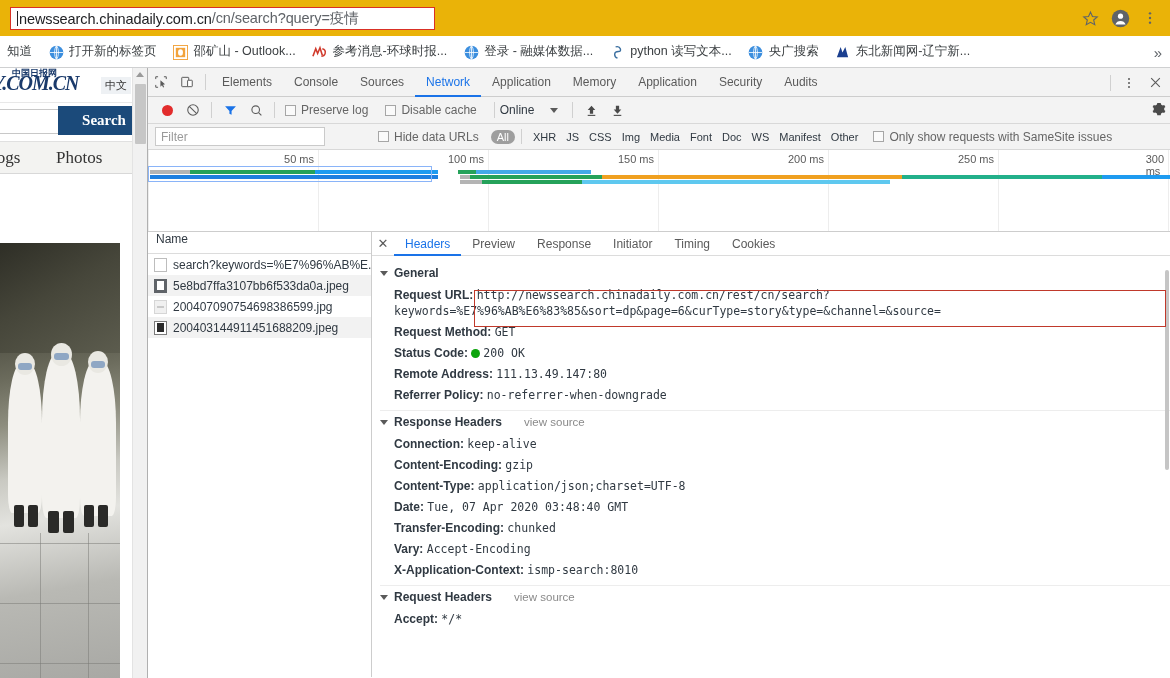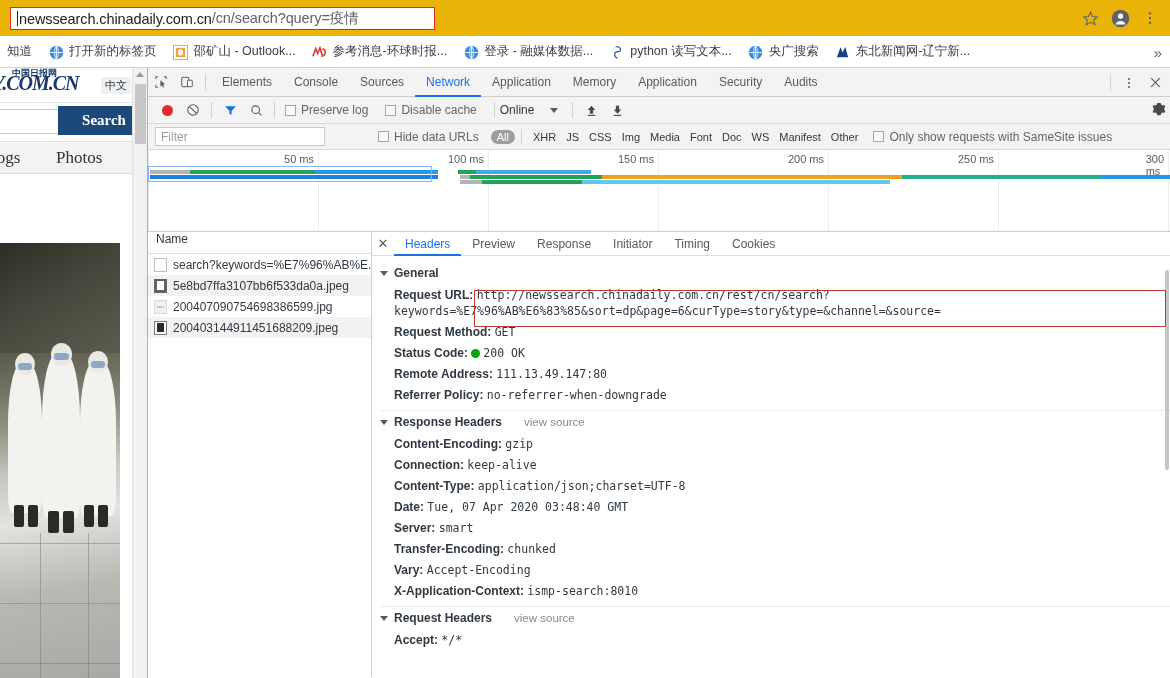--- a/index.html
+++ b/index.html
@@ -776,38 +776,34 @@
         </div>
 
         <div class="sec-rule"></div>
 
         <div class="sec-title">
           <span class="tri"></span>
           <span>Response Headers</span>
           <span class="view-src">view source</span>
         </div>
         <div class="kv">
+          <span class="k">Connection:</span>
+          <span class="v">keep-alive</span>
+        </div>
+        <div class="kv">
           <span class="k">Content-Encoding:</span>
           <span class="v">gzip</span>
         </div>
         <div class="kv">
-          <span class="k">Connection:</span>
-          <span class="v">keep-alive</span>
-        </div>
-        <div class="kv">
           <span class="k">Content-Type:</span>
           <span class="v">application/json;charset=UTF-8</span>
         </div>
         <div class="kv">
           <span class="k">Date:</span>
           <span class="v">Tue, 07 Apr 2020 03:48:40 GMT</span>
-        </div>
-        <div class="kv">
-          <span class="k">Server:</span>
-          <span class="v">smart</span>
         </div>
         <div class="kv">
           <span class="k">Transfer-Encoding:</span>
           <span class="v">chunked</span>
         </div>
         <div class="kv">
           <span class="k">Vary:</span>
           <span class="v">Accept-Encoding</span>
         </div>
         <div class="kv">

